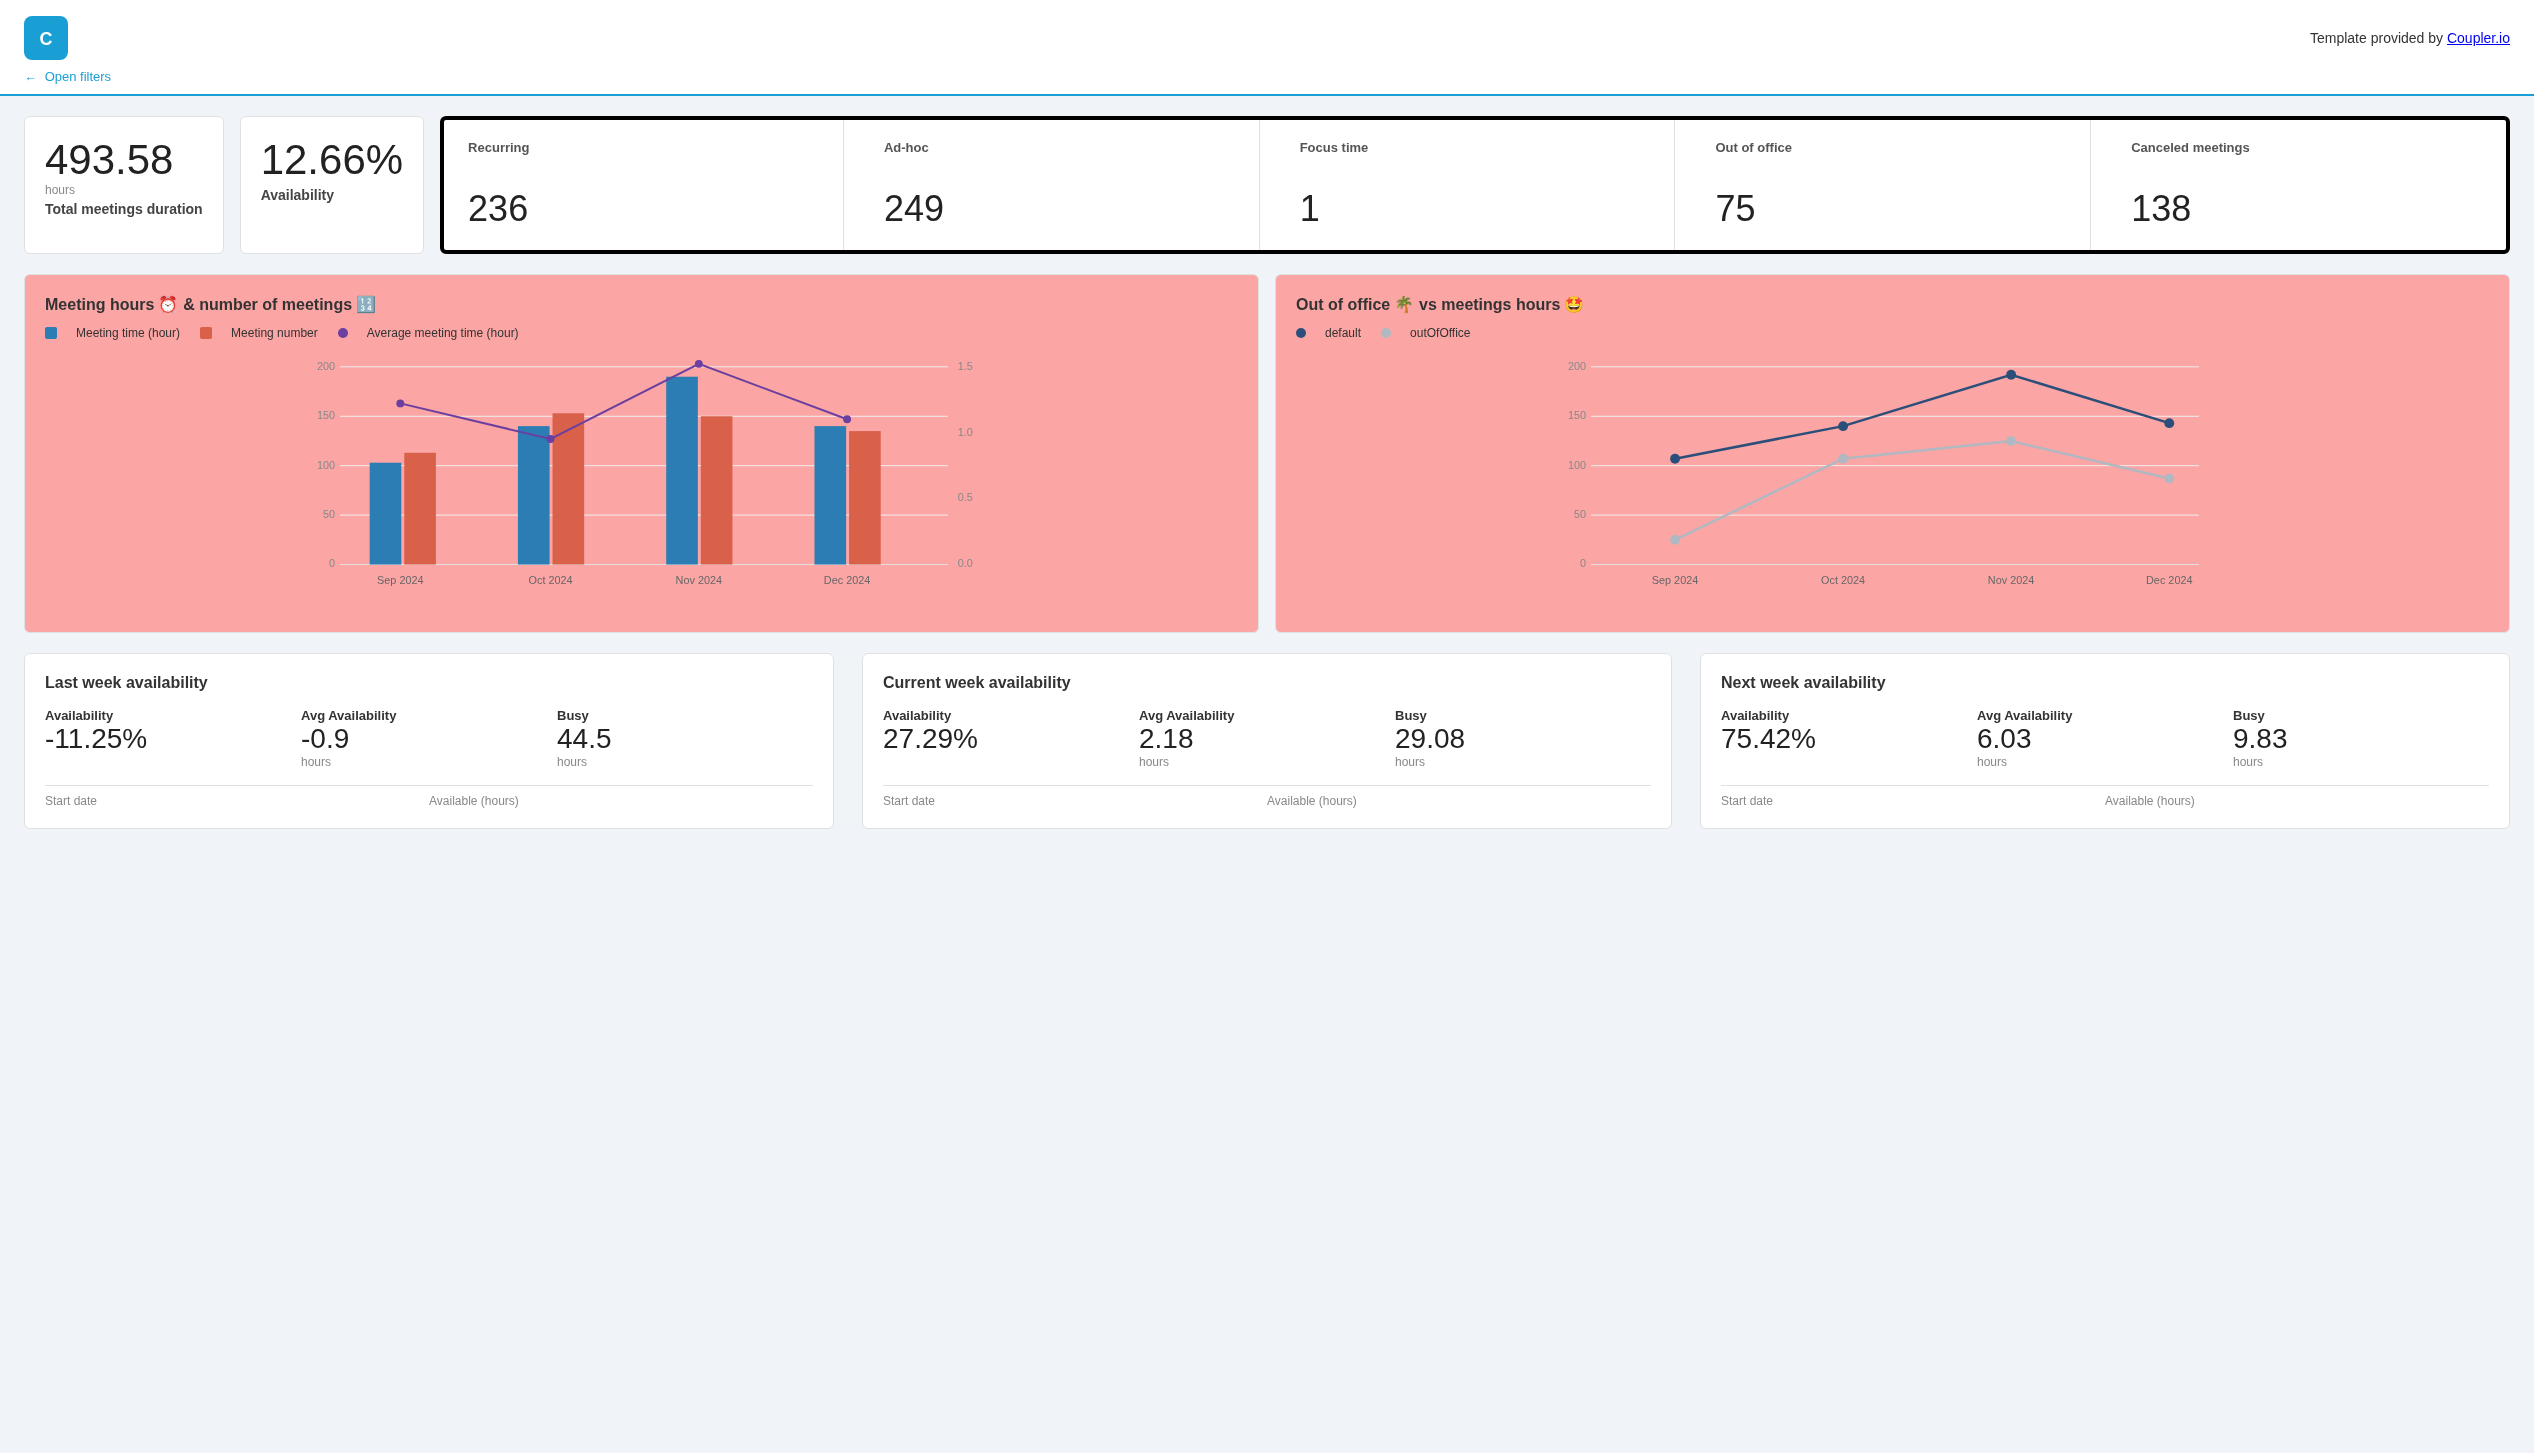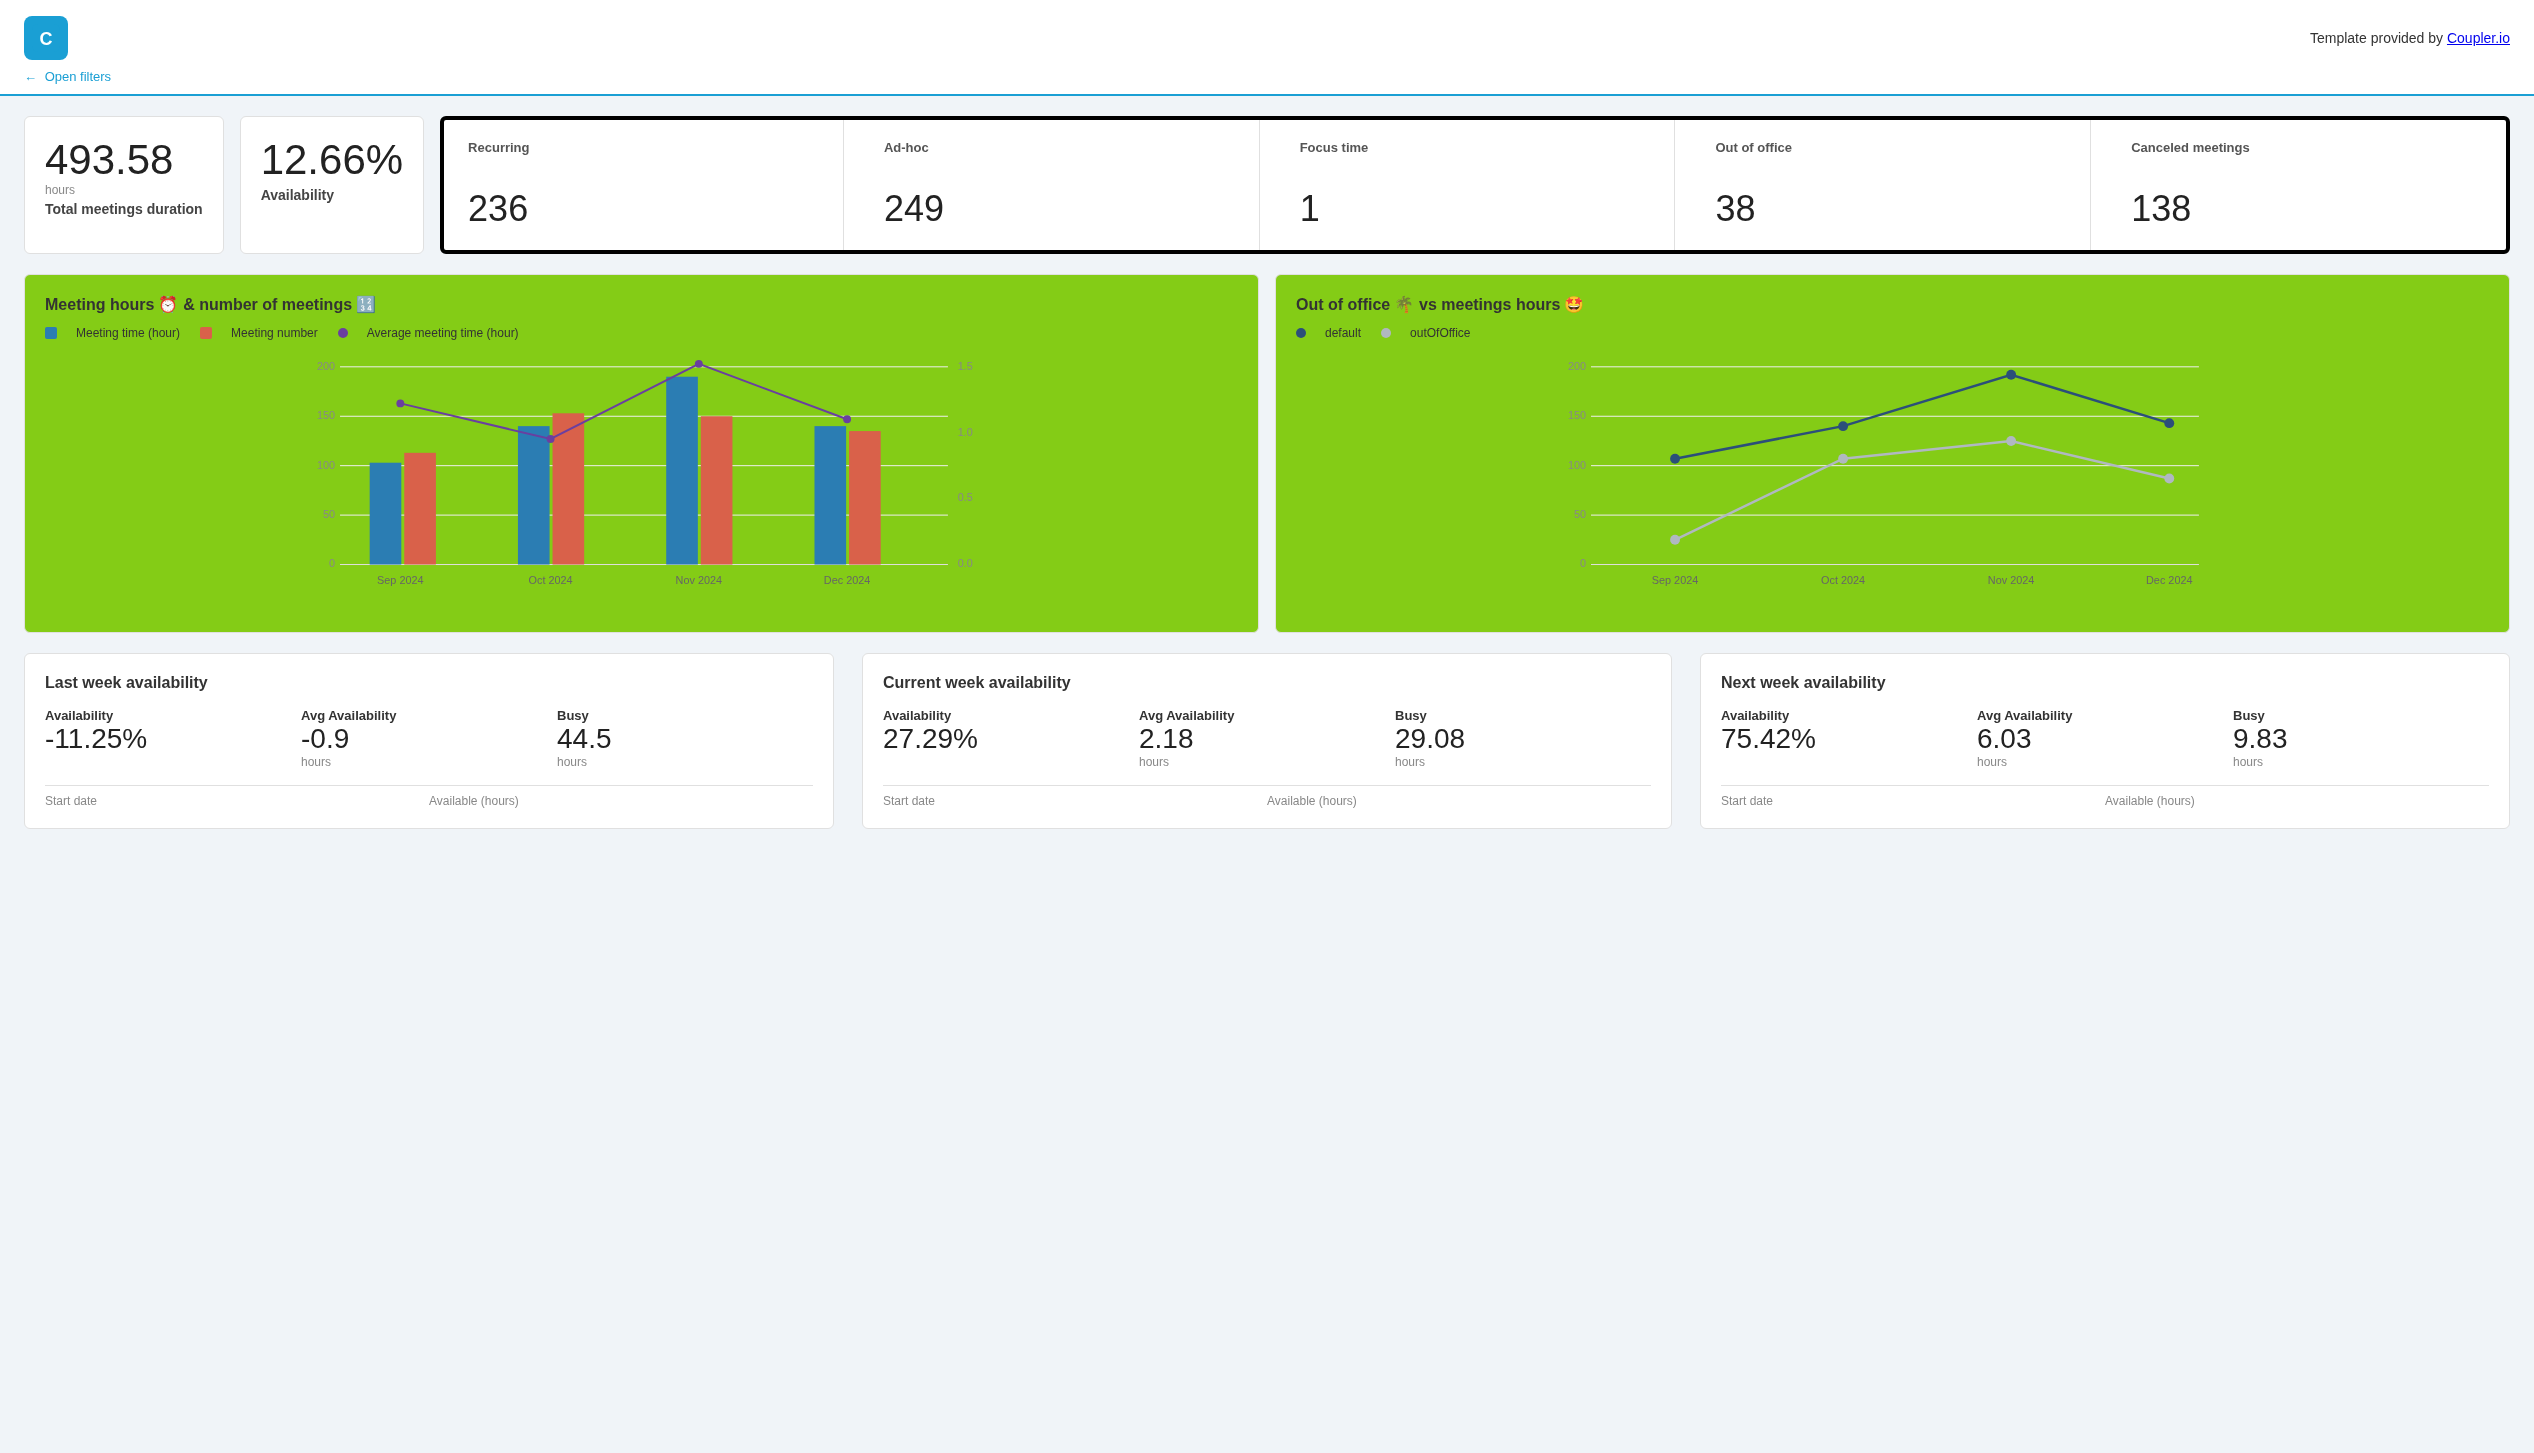--- a/index.html
+++ b/index.html
@@ -25,21 +25,21 @@
     .kpi-card-group .kpi-segment:last-child { border-right: none; }
 
     .kpi-main-value { font-size: 42px; font-weight: 300; color: #222; line-height: 1.1; }
     .kpi-sub-value { font-size: 12px; color: #888; }
     .kpi-label { font-size: 14px; font-weight: bold; color: #444; margin-top: 4px; }
     .kpi-segment-label { font-size: 13px; color: #555; font-weight: 600; margin-bottom: 4px; }
     .kpi-segment-value { font-size: 36px; font-weight: 300; color: #222; margin-top: 33px; }
 
     
     .charts-row { display: flex; gap: 16px; margin-bottom: 20px; }
-    .chart-card { background: #84cc16; border: 1px solid #e0e0e0; border-radius: 6px; padding: 20px; flex: 1; }
+    .chart-card { background: #fca5a5; border: 1px solid #e0e0e0; border-radius: 6px; padding: 20px; flex: 1; }
     .chart-title { font-size: 16px; font-weight: bold; margin-bottom: 12px; }
     .chart-legend { display: flex; gap: 20px; margin-bottom: 12px; font-size: 12px; align-items: center; }
     .legend-item { display: flex; align-items: center; gap: 19px; }
     .legend-dot { width: 12px; height: 12px; border-radius: 2px; }
     .legend-dot-circle { width: 10px; height: 10px; border-radius: 50%; }
 
     
     .avail-row { display: flex; gap: 28px; }
     .avail-card { background: white; border: 1px solid #e0e0e0; border-radius: 6px; padding: 20px; flex: 1; }
     .avail-title { font-size: 16px; font-weight: bold; margin-bottom: 16px; }
@@ -99,21 +99,21 @@
       <div class="kpi-segment">
         <div class="kpi-segment-label">Ad-hoc</div>
         <div class="kpi-segment-value">249</div>
       </div>
       <div class="kpi-segment">
         <div class="kpi-segment-label">Focus time</div>
         <div class="kpi-segment-value">1</div>
       </div>
       <div class="kpi-segment">
         <div class="kpi-segment-label">Out of office</div>
-        <div class="kpi-segment-value">38</div>
+        <div class="kpi-segment-value">75</div>
       </div>
       <div class="kpi-segment">
         <div class="kpi-segment-label">Canceled meetings</div>
         <div class="kpi-segment-value">138</div>
       </div>
     </div>
   </div>
 
   <div class="charts-row">
 

